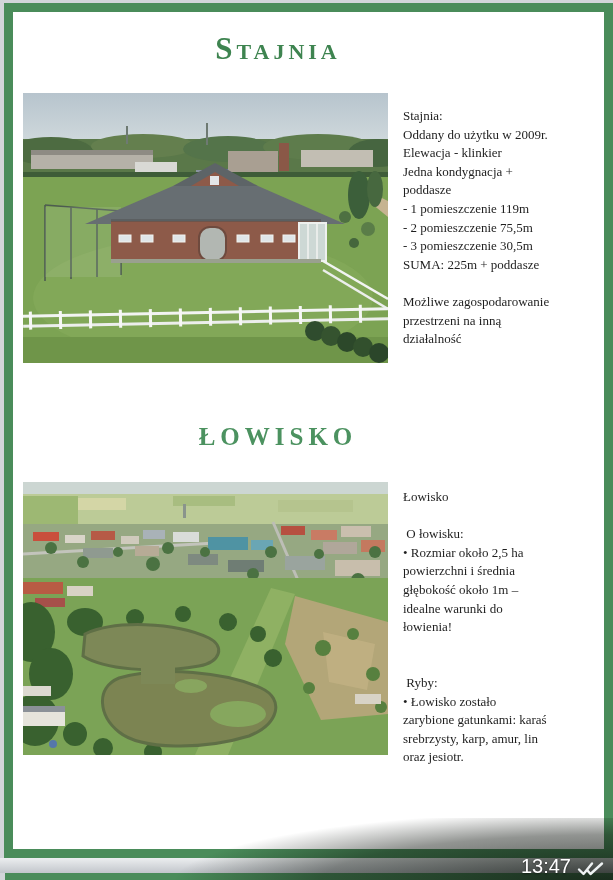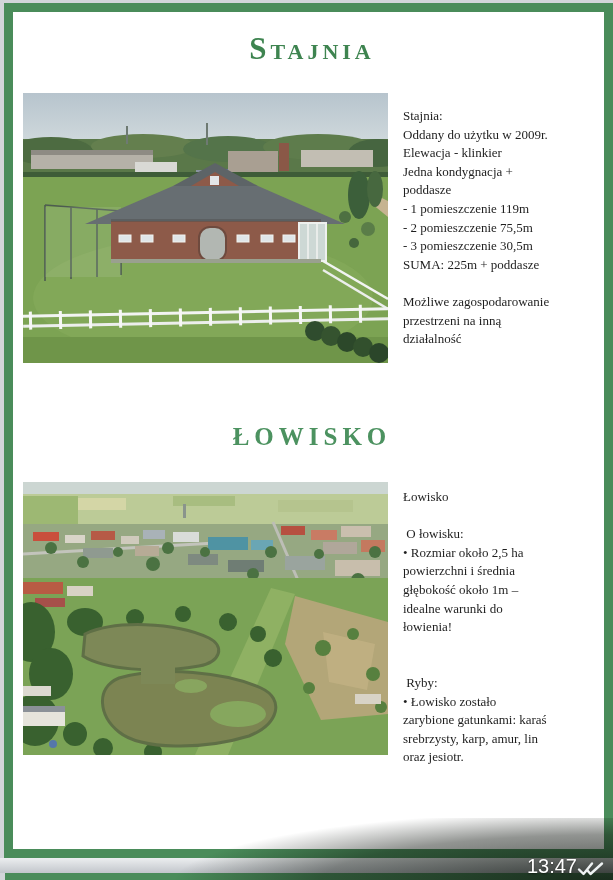--- a/index.html
+++ b/index.html
@@ -10,41 +10,41 @@
   .page{position:absolute;left:4px;top:3px;width:609px;height:855px;box-sizing:border-box;
         background:#ffffff;border:9px solid #4a8c5a;}
 
   
   .page-gap{position:absolute;left:0;top:858px;width:613px;height:15px;
             background:linear-gradient(#eceef0,#c2c6cb);}
   .next-page-edge{position:absolute;left:5px;top:873px;width:608px;height:7px;background:#4a8c5a;}
 
   
   .title{position:absolute;left:14px;width:528px;text-align:center;font-weight:700;
-         font-family:"Liberation Serif",serif;padding-left:34px;}
+         font-family:"Liberation Serif",serif;}
   .title-stajnia{top:31px;font-size:31px;letter-spacing:4px;font-variant:small-caps;color:#3e8450;}
   .title-lowisko{top:423px;font-size:25px;letter-spacing:5px;color:#4c9260;}
 
   
   .photo{position:absolute;left:23px;overflow:hidden;background:#88a05c;}
   .photo-stable{top:93px;width:365px;height:270px;}
   .photo-pond{top:482px;width:365px;height:273px;}
   .photo svg{display:block;}
 
   
   .textcol{position:absolute;left:403px;width:206px;color:#1e1e1e;font-size:13px;
            line-height:18.6px;white-space:pre-wrap;font-family:"Liberation Serif",serif;}
   .textcol-stable{top:107px;}
   .textcol-pond{top:488px;}
 
   
   .bottom-shadow{position:absolute;right:0;bottom:0;width:470px;height:62px;pointer-events:none;
       background:radial-gradient(120% 150% at 100% 105%,rgba(12,18,12,0.80) 0%,
                  rgba(12,18,12,0.45) 52%,rgba(12,18,12,0) 78%);}
-  .msg-meta{position:absolute;right:9px;bottom:2px;display:flex;align-items:center;
+  .msg-meta{position:absolute;right:9px;bottom:2px;display:flex;align-items:center;gap:6px;
             color:#ffffff;font-family:"Liberation Sans",sans-serif;font-size:20px;
             text-shadow:0 1px 2px rgba(0,0,0,0.45);}
   .msg-meta svg{display:block;margin-top:3px;}
 </style>
 </head>
 <body>
 
 <div class="screen">
 
   <div class="page"></div>

